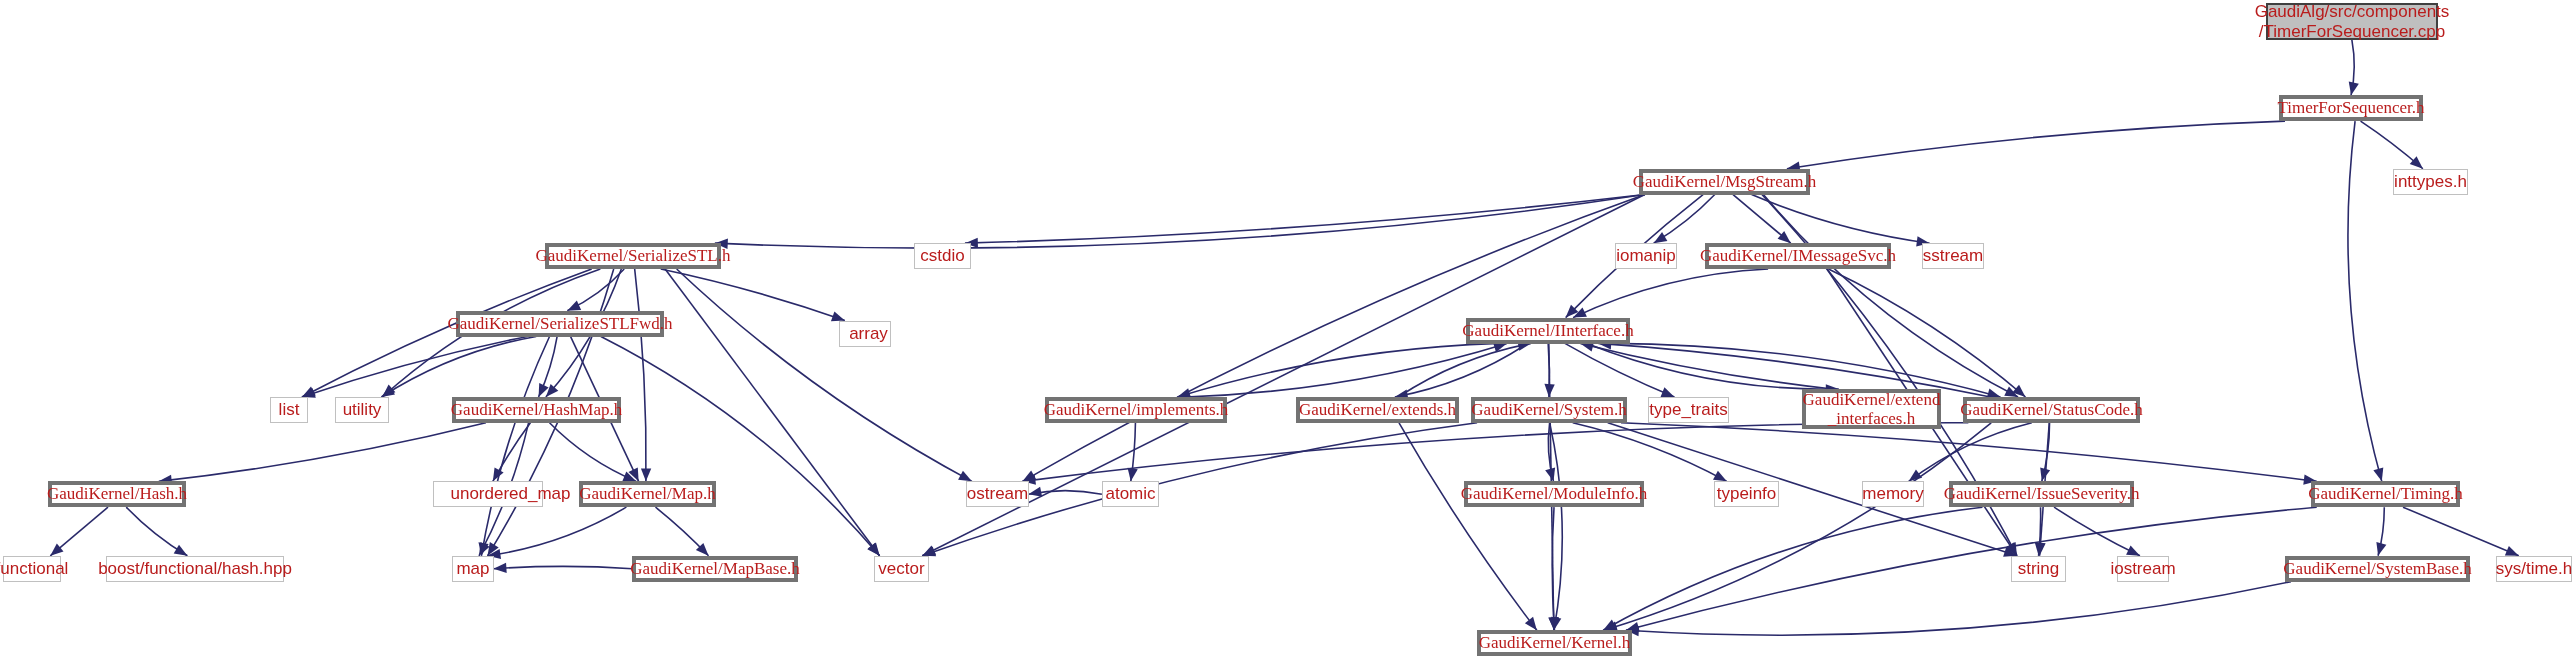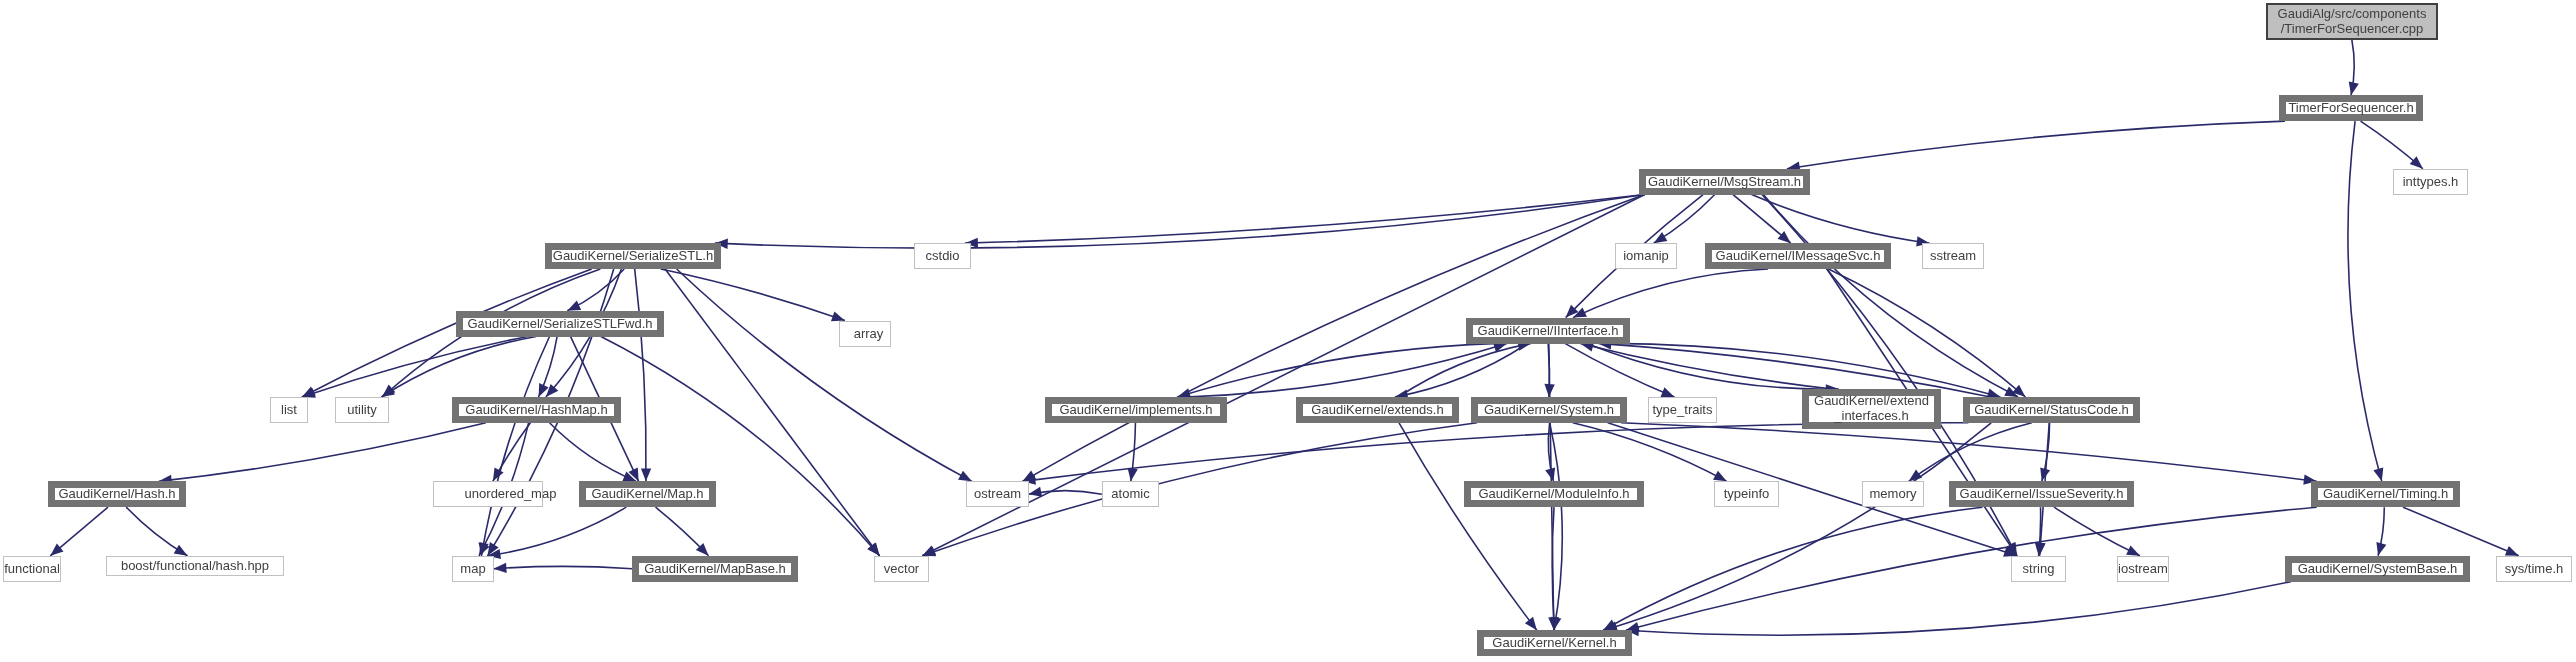--- a/index.html
+++ b/index.html
@@ -25,34 +25,35 @@
     height: 662px;
     pointer-events: none;
   }
   .node {
     position: absolute;
     box-sizing: border-box;
     display: flex;
     align-items: center;
     justify-content: center;
     text-align: center;
-    font-size: 13px;
+    font-size: 17px;
     line-height: 1.12;
-    color: #404040;
+    color: #b91c1c;
     background: #ffffff;
     white-space: pre;
     letter-spacing: 0px;
   }
   
   .node.sys {
     border: 1px solid #c0c0c0;
   }
   
   .node.hdr {
-    border: 7px solid #737373;
+    border: 4px solid #737373;
+    font-family: Liberation Serif, serif;
   }
   
   .node.root {
     border: 2px solid #404040;
     background: #bfbfbf;
   }
 </style>
 </head>
 <body>
 
@@ -219,36 +220,36 @@
     <div class="node sys" style="left: 1922px; top: 243px; width: 62px; height: 26px;"><span>sstream</span></div>
     <div class="node hdr" style="left: 456px; top: 311px; width: 208px; height: 26px;"><span>GaudiKernel/SerializeSTLFwd.h</span></div>
     <div class="node sys" style="left: 839px; top: 321px; width: 52px; height: 26px; padding-left: 7px;"><span>array</span></div>
     <div class="node hdr" style="left: 1466px; top: 318px; width: 164px; height: 26px;"><span>GaudiKernel/IInterface.h</span></div>
     <div class="node sys" style="left: 270px; top: 397px; width: 38px; height: 26px;"><span>list</span></div>
     <div class="node sys" style="left: 335px; top: 397px; width: 54px; height: 26px;"><span>utility</span></div>
     <div class="node hdr" style="left: 452px; top: 397px; width: 169px; height: 26px;"><span>GaudiKernel/HashMap.h</span></div>
     <div class="node hdr" style="left: 1045px; top: 397px; width: 182px; height: 26px;"><span>GaudiKernel/implements.h</span></div>
     <div class="node hdr" style="left: 1296px; top: 397px; width: 163px; height: 26px;"><span>GaudiKernel/extends.h</span></div>
     <div class="node hdr" style="left: 1471px; top: 397px; width: 156px; height: 26px;"><span>GaudiKernel/System.h</span></div>
-    <div class="node sys" style="left: 1648px; top: 397px; width: 69px; height: 26px;"><span>type_traits</span></div>
+    <div class="node sys" style="left: 1648px; top: 397px; width: 81px; height: 26px;"><span>type_traits</span></div>
     <div class="node hdr" style="left: 1802px; top: 389px; width: 139px; height: 40px;"><span>GaudiKernel/extend
 _interfaces.h</span></div>
     <div class="node hdr" style="left: 1963px; top: 397px; width: 177px; height: 26px;"><span>GaudiKernel/StatusCode.h</span></div>
     <div class="node hdr" style="left: 48px; top: 481px; width: 138px; height: 26px;"><span>GaudiKernel/Hash.h</span></div>
     <div class="node sys" style="left: 433px; top: 481px; width: 110px; height: 26px; padding-left: 45px;"><span>unordered_map</span></div>
     <div class="node hdr" style="left: 579px; top: 481px; width: 137px; height: 26px;"><span>GaudiKernel/Map.h</span></div>
     <div class="node sys" style="left: 966px; top: 481px; width: 63px; height: 26px;"><span>ostream</span></div>
     <div class="node sys" style="left: 1102px; top: 481px; width: 57px; height: 26px;"><span>atomic</span></div>
     <div class="node hdr" style="left: 1464px; top: 481px; width: 180px; height: 26px;"><span>GaudiKernel/ModuleInfo.h</span></div>
     <div class="node sys" style="left: 1714px; top: 481px; width: 65px; height: 26px; text-align: center;"><span>typeinfo</span></div>
     <div class="node sys" style="left: 1862px; top: 481px; width: 62px; height: 26px;"><span>memory</span></div>
     <div class="node hdr" style="left: 1949px; top: 481px; width: 185px; height: 26px;"><span>GaudiKernel/IssueSeverity.h</span></div>
     <div class="node hdr" style="left: 2311px; top: 481px; width: 149px; height: 26px;"><span>GaudiKernel/Timing.h</span></div>
     <div class="node sys" style="left: 3px; top: 556px; width: 58px; height: 26px;"><span>functional</span></div>
-    <div class="node sys" style="left: 106px; top: 556px; width: 178px; height: 20px;"><span>boost/functional/hash.hpp</span></div>
+    <div class="node sys" style="left: 106px; top: 556px; width: 178px; height: 26px;"><span>boost/functional/hash.hpp</span></div>
     <div class="node sys" style="left: 452px; top: 556px; width: 42px; height: 26px;"><span>map</span></div>
     <div class="node hdr" style="left: 632px; top: 556px; width: 166px; height: 26px;"><span>GaudiKernel/MapBase.h</span></div>
     <div class="node sys" style="left: 874px; top: 556px; width: 55px; height: 26px;"><span>vector</span></div>
     <div class="node sys" style="left: 2011px; top: 556px; width: 55px; height: 26px;"><span>string</span></div>
     <div class="node sys" style="left: 2117px; top: 556px; width: 52px; height: 26px;"><span>iostream</span></div>
     <div class="node hdr" style="left: 2285px; top: 556px; width: 185px; height: 26px;"><span>GaudiKernel/SystemBase.h</span></div>
     <div class="node sys" style="left: 2496px; top: 556px; width: 76px; height: 26px;"><span>sys/time.h</span></div>
     <div class="node hdr" style="left: 1477px; top: 630px; width: 155px; height: 26px;"><span>GaudiKernel/Kernel.h</span></div>
   </div>
 

